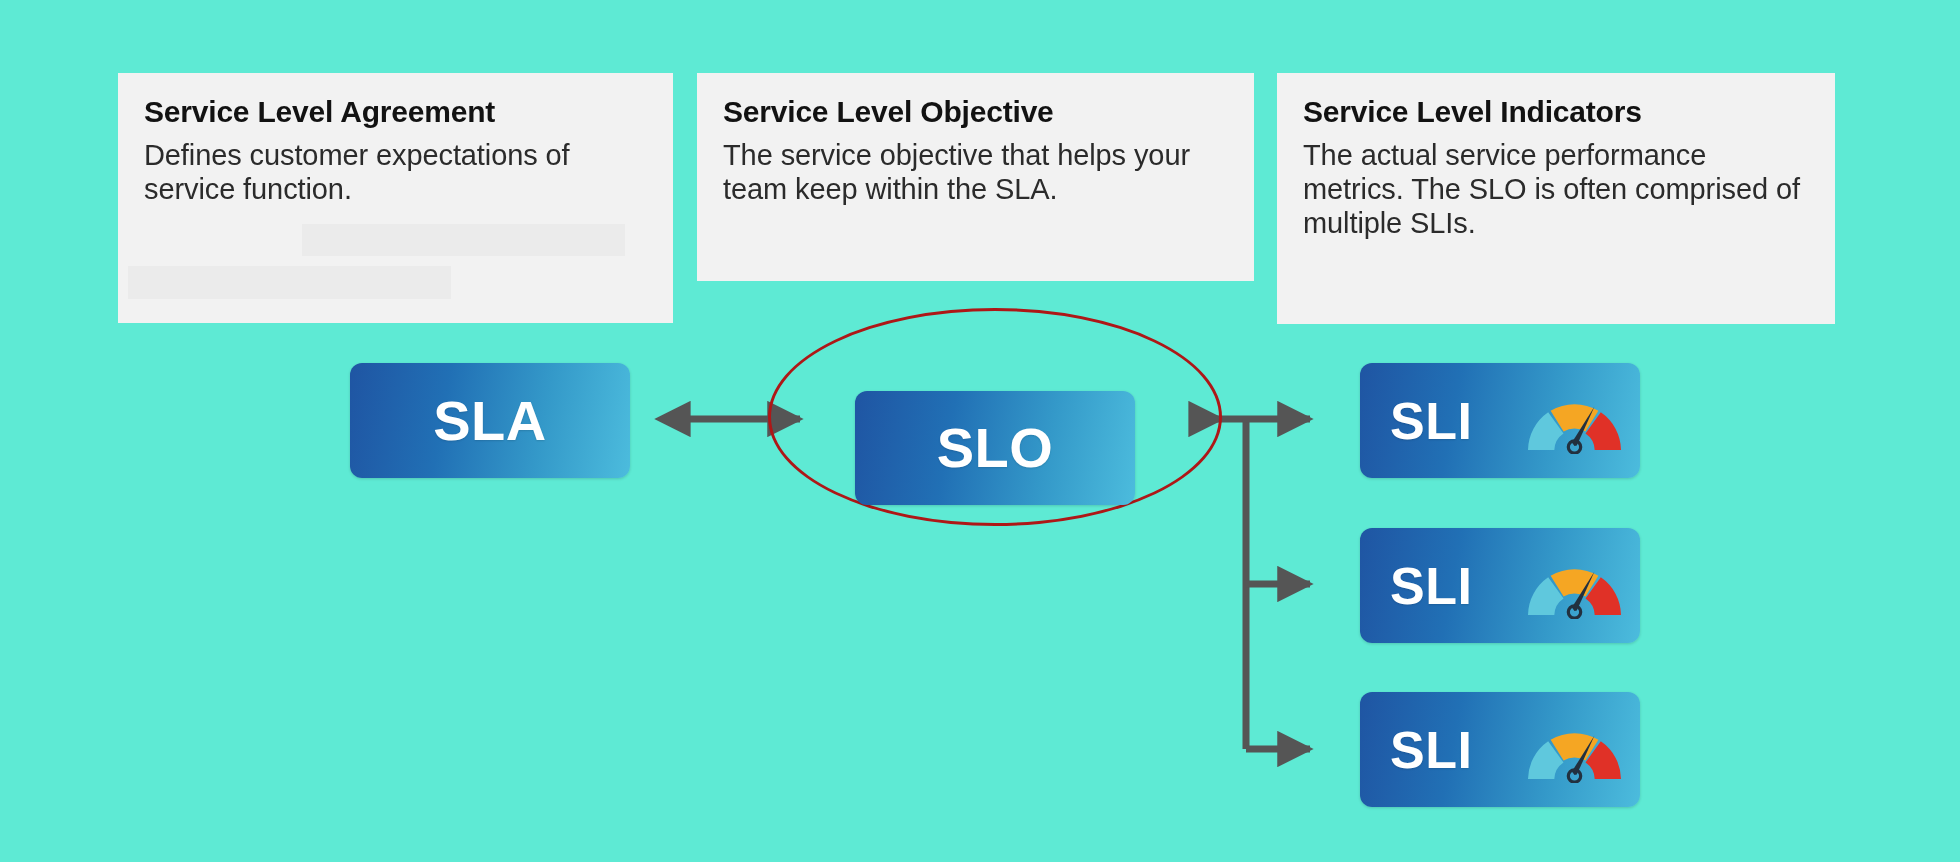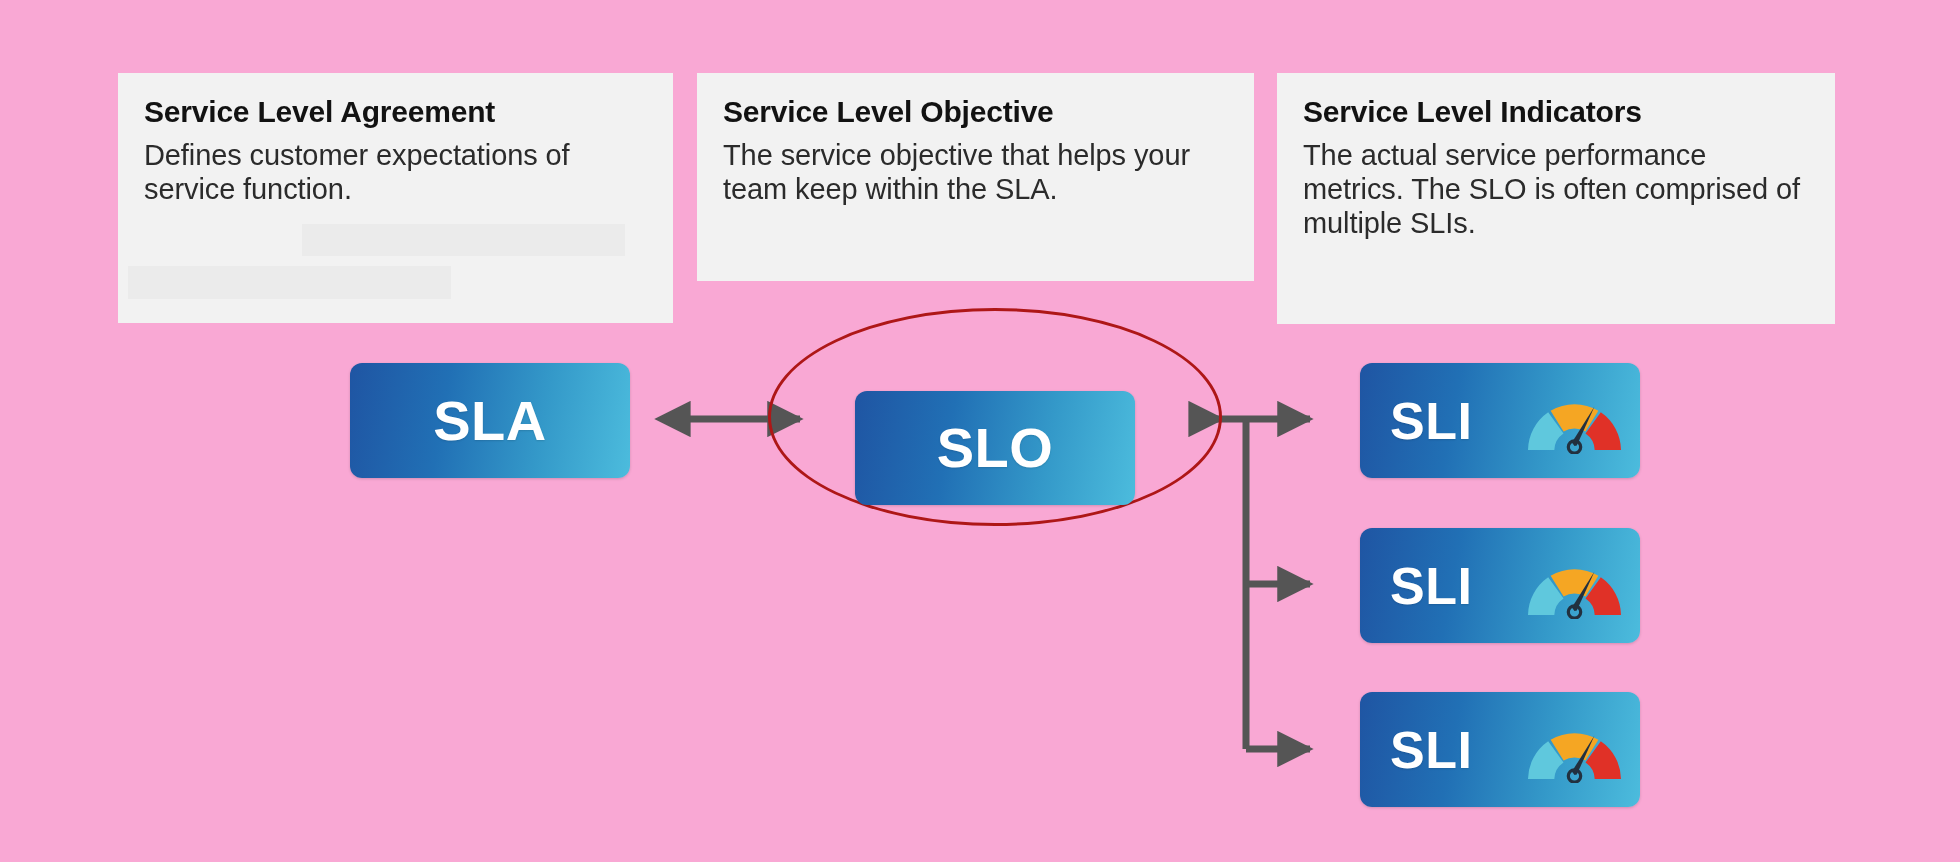--- a/index.html
+++ b/index.html
@@ -3,21 +3,21 @@
 <meta charset="utf-8">
 <title>SLA SLO SLI Diagram</title>
 <style>
   * { margin:0; padding:0; box-sizing:border-box; }
   html, body {
     width:1960px; height:862px;
     background:#ffffff;
     font-family:"Liberation Sans", sans-serif;
     overflow:hidden;
   }
-  #stage { position:relative; width:1960px; height:862px; background:#f9a8d4;padding-left:6px; }
+  #stage { position:relative; width:1960px; height:862px; background:#5eead4;padding-left:6px; }
 
   
   .card {
     position:absolute;
     background:#f2f2f2;
     padding:22px 26px 10px 26px;
   }
   .card-title {
     font-size:30px;
     font-weight:700;

